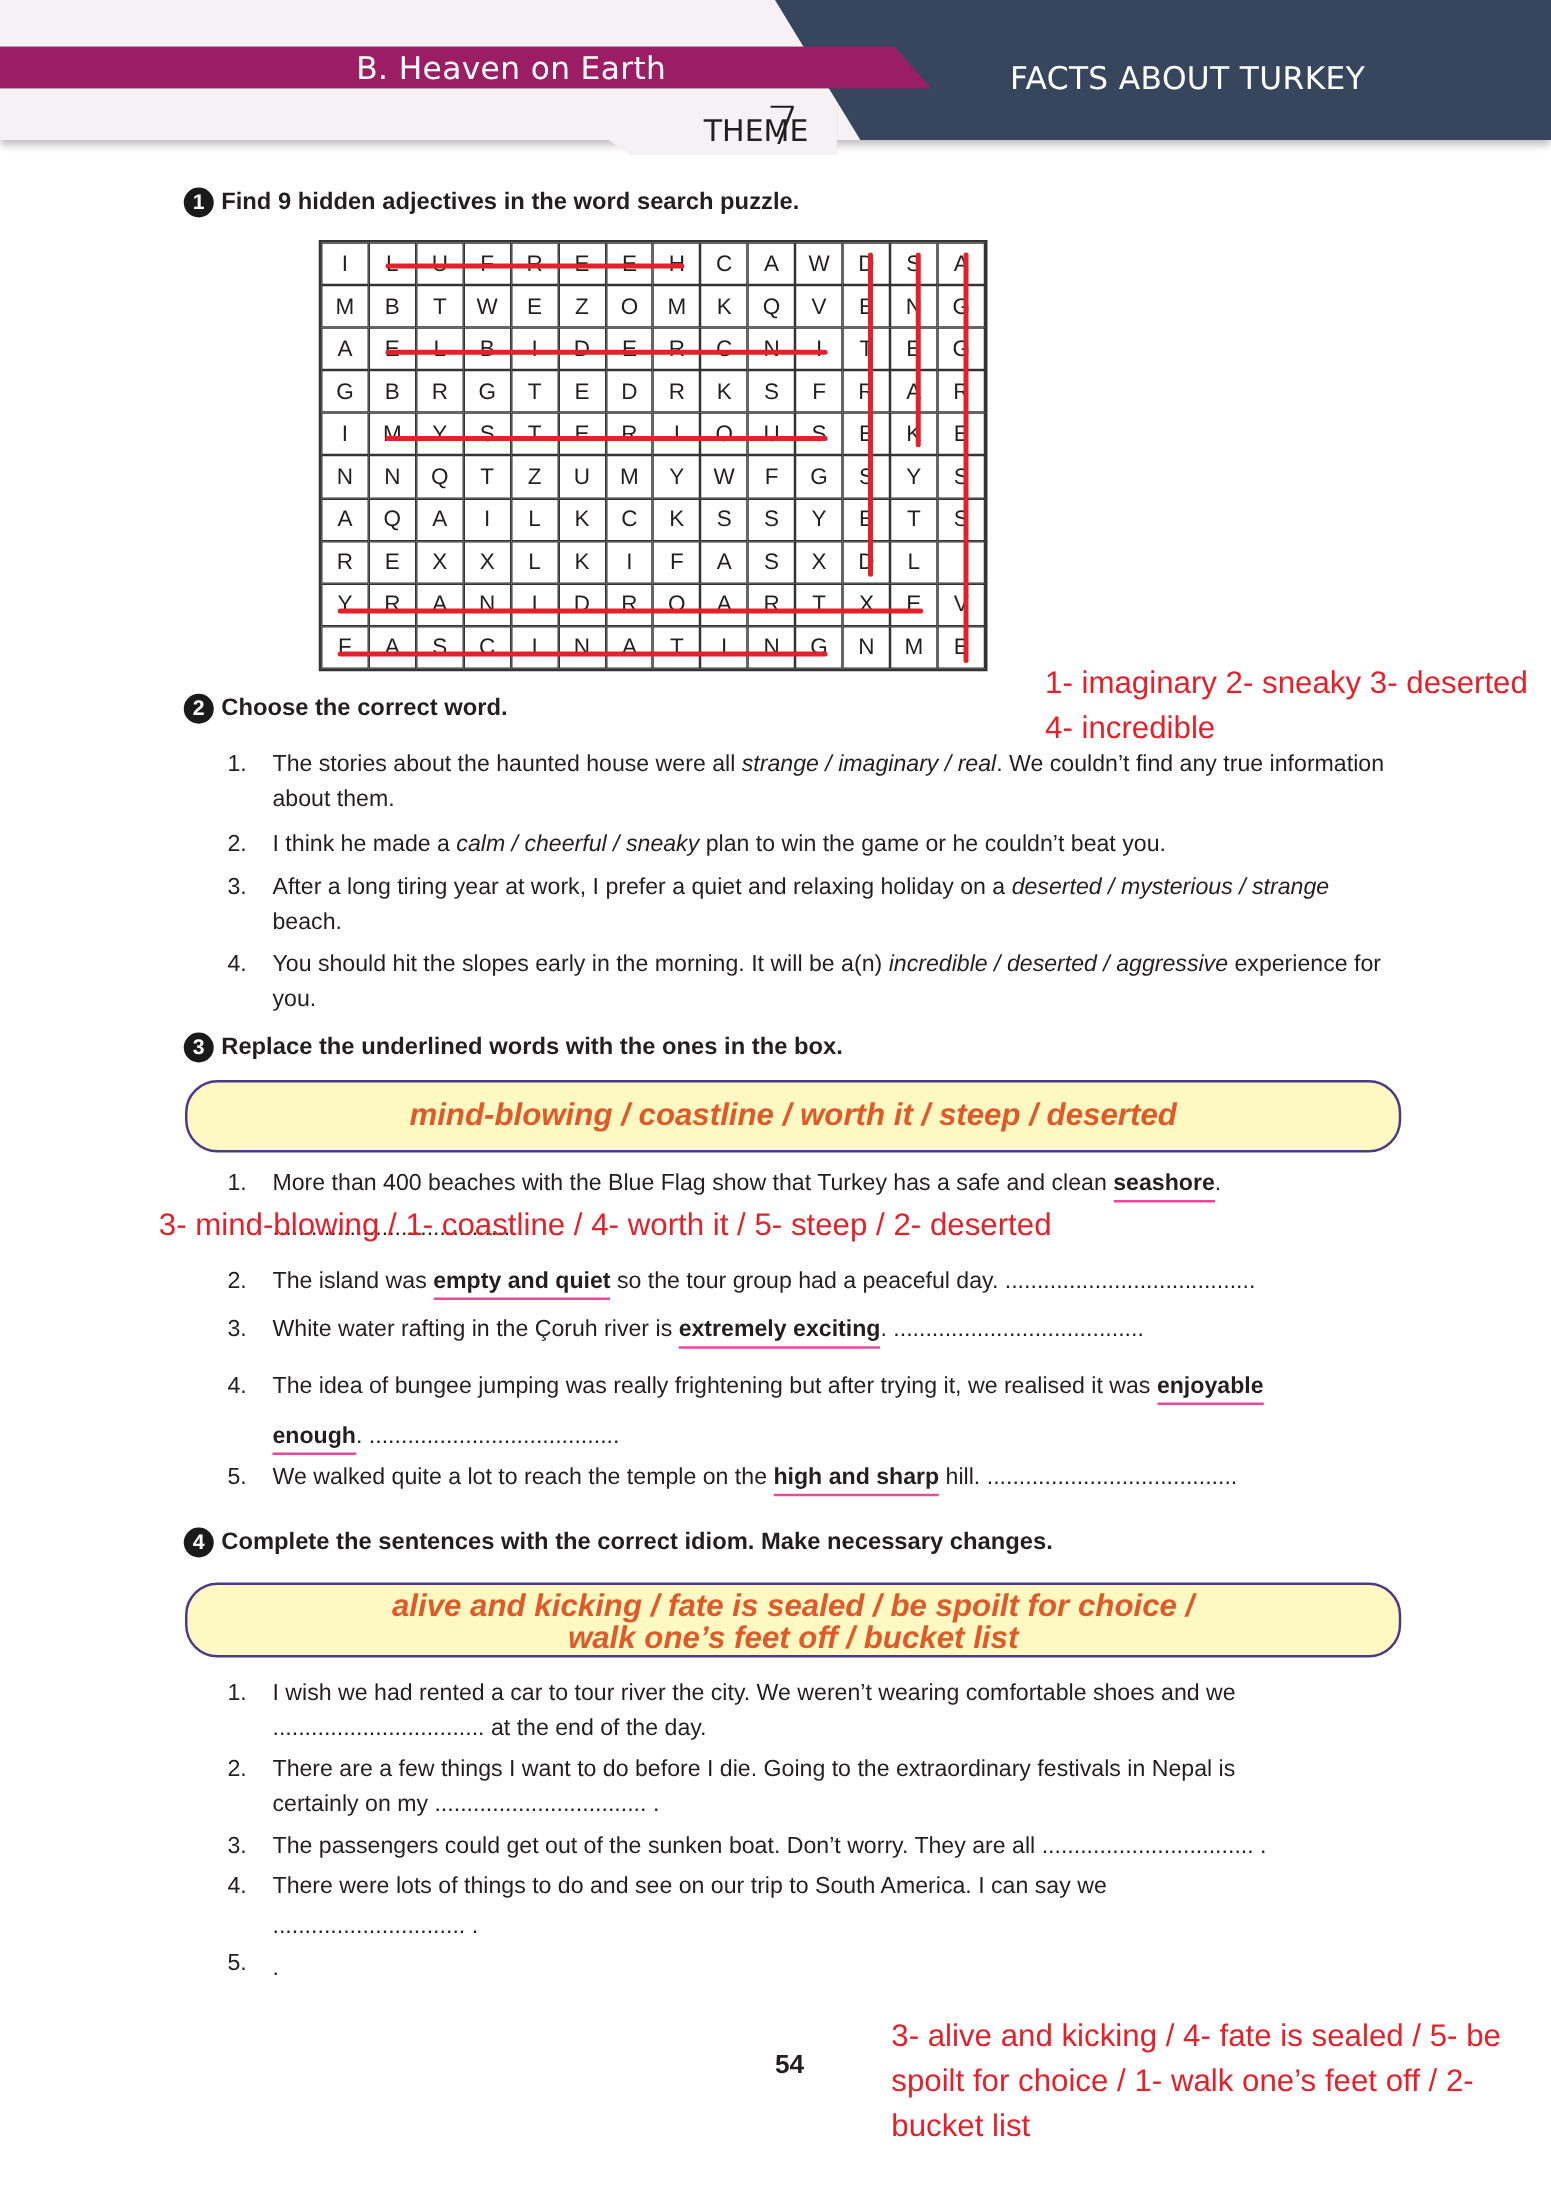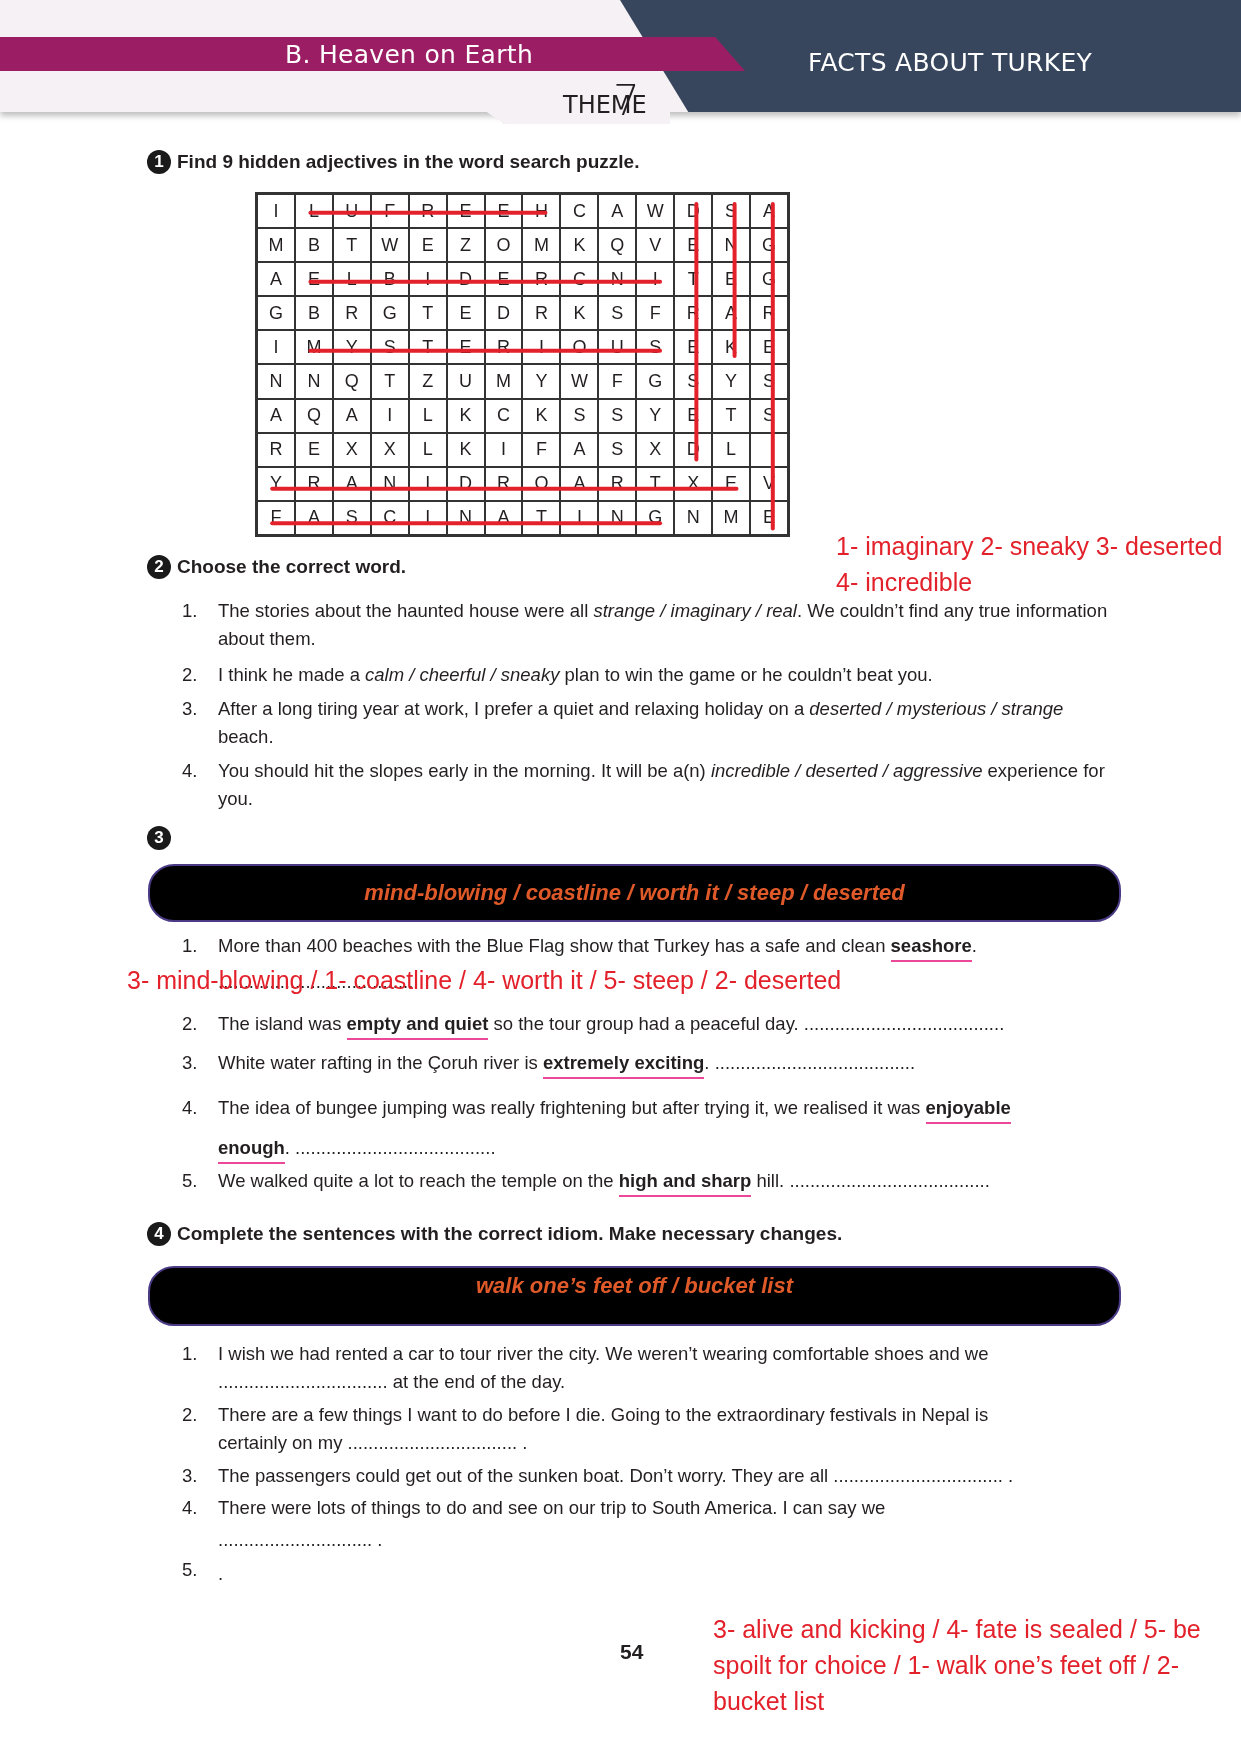--- a/index.html
+++ b/index.html
@@ -43,21 +43,21 @@
 
   
   .item { position: absolute; left: 182px; font-size: 18.5px; line-height: 28px; width: 940px; }
   .item .n { position: absolute; left: 0; }
   .item .t { display: block; margin-left: 36px; }
   .bi { font-weight: normal; font-style: italic; }
   .ul { font-weight: bold; border-bottom: 2px solid #ec4899; padding-bottom: 4px; }
 
   
   .wbox { position: absolute; left: 148px; width: 973px; border: 2.5px solid #4b3a86; border-radius: 26px;
-    background: #000000; color: #e05a29; font-weight: bold; font-style: italic; font-size: 22px;
+    background: #fef9c3; color: #e05a29; font-weight: bold; font-style: italic; font-size: 25px;
     text-align: center; }
 
   .page-num { position: absolute; left: 620px; top: 1640px; font-weight: bold; font-size: 21px; }
 </style>
 </head>
 <body>
 
 <div class="hdr-bg"></div>
 <div class="hdr-light"></div>
 <div class="hdr-light-lower"></div>
@@ -248,20 +248,21 @@
   <span class="n">3.</span>
   <span class="t"><span>After a long tiring year at work, I prefer a quiet and relaxing holiday on a </span><span class="bi">deserted / mysterious / strange</span><span> beach.</span></span>
 </div>
 <div class="item" style="top:757px;">
   <span class="n">4.</span>
   <span class="t"><span>You should hit the slopes early in the morning. It will be a(n) </span><span class="bi">incredible / deserted / aggressive</span><span> experience for you.</span></span>
 </div>
 
 <div class="sec" style="top:826px;">
   <span class="sec-num">3</span>
+  <span>Replace the underlined words with the ones in the box.</span>
 </div>
 <div class="wbox" style="top:864px; height:58px; line-height:53px;">mind-blowing  /  coastline  /  worth it  /  steep  /  deserted</div>
 
 <div class="item" style="top:932px;">
   <span class="n">1.</span>
   <span class="t"><span>More than 400 beaches with the Blue Flag show that Turkey has a safe and clean </span><span class="ul">seashore</span><span>.</span></span>
   <span class="t" style="margin-top:8px;">.......................................</span>
 </div>
 <div class="ans" style="left:127px; top:962px;">3- mind-blowing / 1- coastline / 4- worth it / 5- steep / 2- deserted</div>
 
@@ -280,20 +281,21 @@
 <div class="item" style="top:1167px;">
   <span class="n">5.</span>
   <span class="t"><span>We walked quite a lot to reach the temple on the </span><span class="ul">high and sharp</span><span> hill. </span><span>.......................................</span></span>
 </div>
 
 <div class="sec" style="top:1222px;">
   <span class="sec-num">4</span>
   <span>Complete the sentences with the correct idiom. Make necessary changes.</span>
 </div>
 <div class="wbox" style="top:1266px; height:60px; padding-top:5px; line-height:25px;">
+  <div>alive and kicking   /   fate is sealed   /   be spoilt for choice   /</div>
   <div>walk one’s feet off   /   bucket list</div>
 </div>
 
 <div class="item" style="top:1340px;">
   <span class="n">1.</span>
   <span class="t">I wish we had rented a car to tour river the city. We weren’t wearing comfortable shoes and we</span>
   <span class="t">................................. at the end of the day.</span>
 </div>
 <div class="item" style="top:1401px;">
   <span class="n">2.</span>

